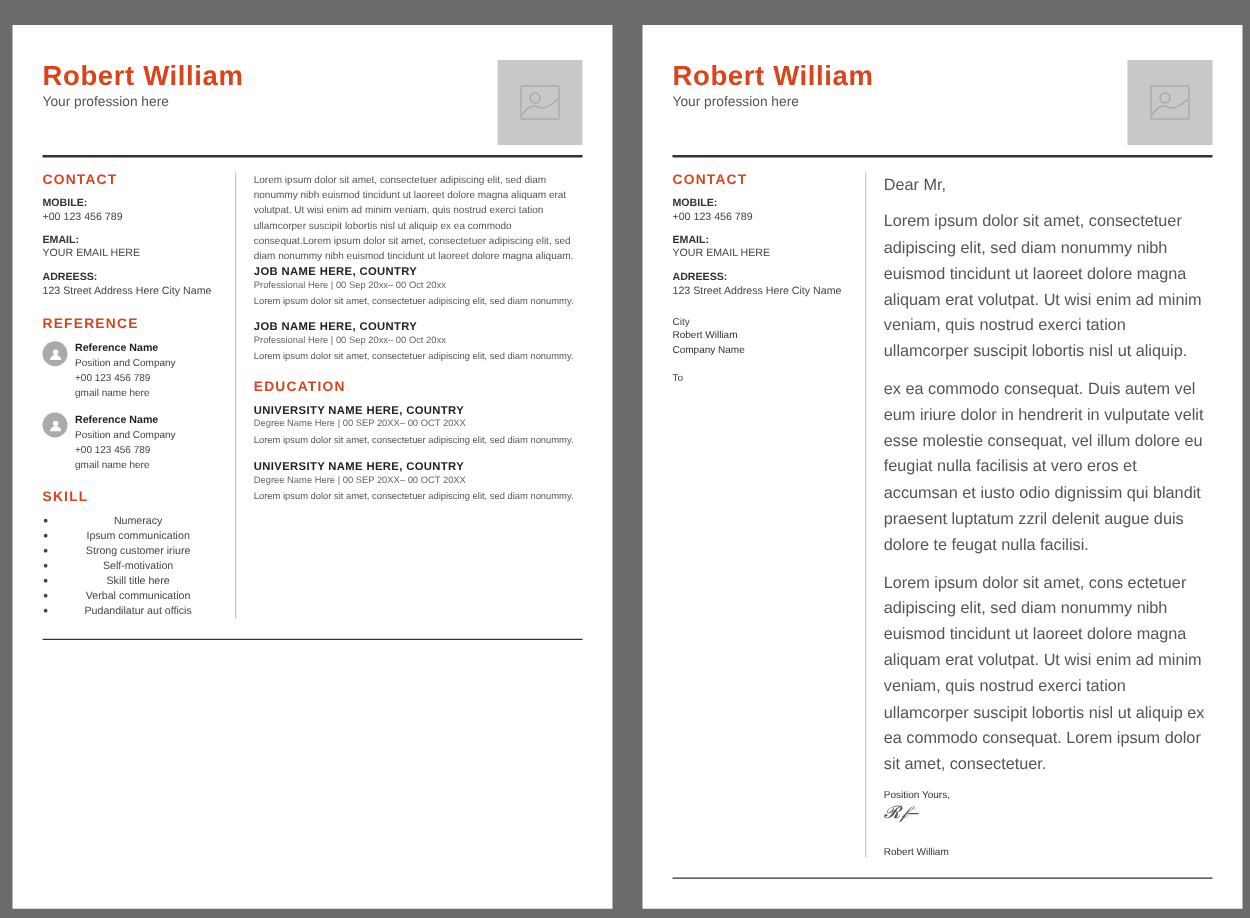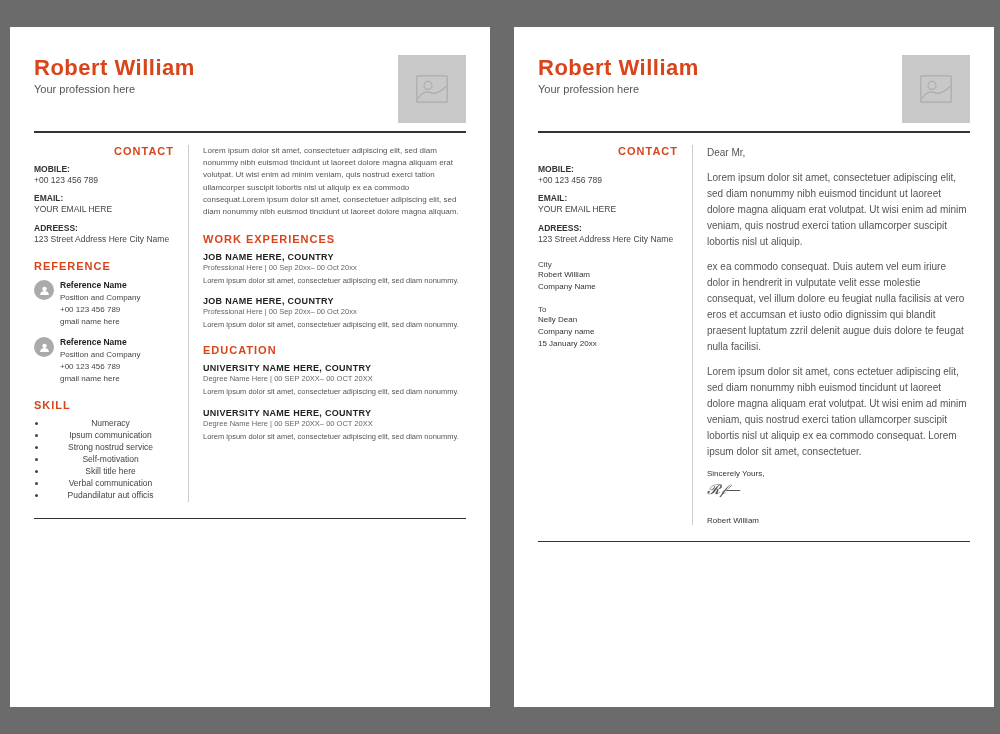--- a/index.html
+++ b/index.html
@@ -86,21 +86,20 @@
       font-size: 11px;
       font-weight: 700;
       color: #d9441a;
       text-transform: uppercase;
       letter-spacing: 1px;
       margin-bottom: 7px;
       margin-top: 14px;
     }
     .section-title:first-child {
       margin-top: 0;
-      text-align: right;
     }
     .contact-label {
       font-size: 8.5px;
       font-weight: 700;
       color: #333;
       text-transform: uppercase;
       margin-top: 7px;
       margin-bottom: 1px;
     }
     .contact-value {
@@ -174,36 +173,36 @@
       font-size: 7.5px;
       color: #555;
       line-height: 1.5;
     }
     
     .cover-right {
       flex: 1;
       padding-left: 14px;
     }
     .cover-body {
-      font-size: 10px;
+      font-size: 13px;
       color: #555;
       line-height: 1.6;
       margin-bottom: 9px;
     }
     .signature {
       font-size: 8px;
       color: #333;
       margin-top: 8px;
     }
     .sig-line {
       font-size: 14px;
       font-style: italic;
       color: #555;
       margin: 3px 0 18px 0;
-      font-family: Liberation Sans, sans-serif;
+      font-family: Liberation Mono, monospace;
     }
     .cover-from-label {
       font-size: 8px;
       color: #444;
       margin-top: 14px;
     }
     .cover-from-value {
       font-size: 8px;
       color: #333;
       font-weight: 500;
@@ -274,32 +273,31 @@
             <span>Position and Company</span><br>
             <span>+00 123 456 789</span><br>
             <span>gmail name here</span>
           </div>
         </div>
 
         <div class="section-title">SKILL</div>
         <ul class="skill-list">
           <li>Numeracy</li>
           <li>Ipsum communication</li>
-          <li>Strong nostrud service</li>
+          <li>Strong customer iriure</li>
           <li>Self-motivation</li>
           <li>Skill title here</li>
           <li>Verbal communication</li>
           <li>Pudandilatur aut officis</li>
         </ul>
       </div>
 
       <div class="col-right">
         <div class="profile-text">Lorem ipsum dolor sit amet, consectetuer adipiscing elit, sed diam nonummy nibh euismod tincidunt ut laoreet dolore magna aliquam erat volutpat. Ut wisi enim ad minim veniam, quis nostrud exerci tation ullamcorper suscipit lobortis nisl ut aliquip ex ea commodo consequat.Lorem ipsum dolor sit amet, consectetuer adipiscing elit, sed diam nonummy nibh euismod tincidunt ut laoreet dolore magna aliquam.</div>
 
-        <div class="section-title">WORK EXPERIENCES</div>
         <div class="work-item">
           <div class="work-title">JOB NAME HERE, COUNTRY</div>
           <div class="work-meta">Professional Here  |  00 Sep 20xx– 00 Oct 20xx</div>
           <div class="work-desc">Lorem ipsum dolor sit amet, consectetuer adipiscing elit, sed diam nonummy.</div>
         </div>
         <div class="work-item">
           <div class="work-title">JOB NAME HERE, COUNTRY</div>
           <div class="work-meta">Professional Here  |  00 Sep 20xx– 00 Oct 20xx</div>
           <div class="work-desc">Lorem ipsum dolor sit amet, consectetuer adipiscing elit, sed diam nonummy.</div>
         </div>
@@ -348,34 +346,29 @@
         <div class="contact-value">123 Street Address Here City Name</div>
 
         <div class="cover-from-label">City</div>
         <div class="cover-from-value">
           <span>Robert
 William</span><br>
           <span>Company Name</span>
         </div>
 
         <div class="cover-to-label">To</div>
-        <div class="cover-from-value">
-          <span>Nelly Dean</span><br>
-          <span>Company name</span><br>
-          <span>15 January 20xx</span>
-        </div>
       </div>
 
       <div class="cover-right">
         <div class="cover-body">Dear Mr,</div>
         <div class="cover-body">Lorem ipsum dolor sit amet, consectetuer adipiscing elit, sed diam nonummy nibh euismod tincidunt ut laoreet dolore magna aliquam erat volutpat. Ut wisi enim ad minim veniam, quis nostrud exerci tation ullamcorper suscipit lobortis nisl ut aliquip.</div>
         <div class="cover-body">ex ea commodo consequat. Duis autem vel eum iriure dolor in hendrerit in vulputate velit esse molestie consequat, vel illum dolore eu feugiat nulla facilisis at vero eros et accumsan et iusto odio dignissim qui blandit praesent luptatum zzril delenit augue duis dolore te feugat nulla facilisi.</div>
         <div class="cover-body">Lorem ipsum dolor sit amet, cons ectetuer adipiscing elit, sed diam nonummy nibh euismod tincidunt ut laoreet dolore magna aliquam erat volutpat. Ut wisi enim ad minim veniam, quis nostrud exerci tation ullamcorper suscipit lobortis nisl ut aliquip ex ea commodo consequat. Lorem ipsum dolor sit amet, consectetuer.</div>
         <div class="signature">
-          <div>Sincerely Yours,</div>
+          <div>Position Yours,</div>
           <div class="sig-line">𝓡𝒻—</div>
           <div>Robert William</div>
         </div>
       </div>
     </div>
     <div class="divider-bottom"></div>
   </div>
 
 </div>
 

